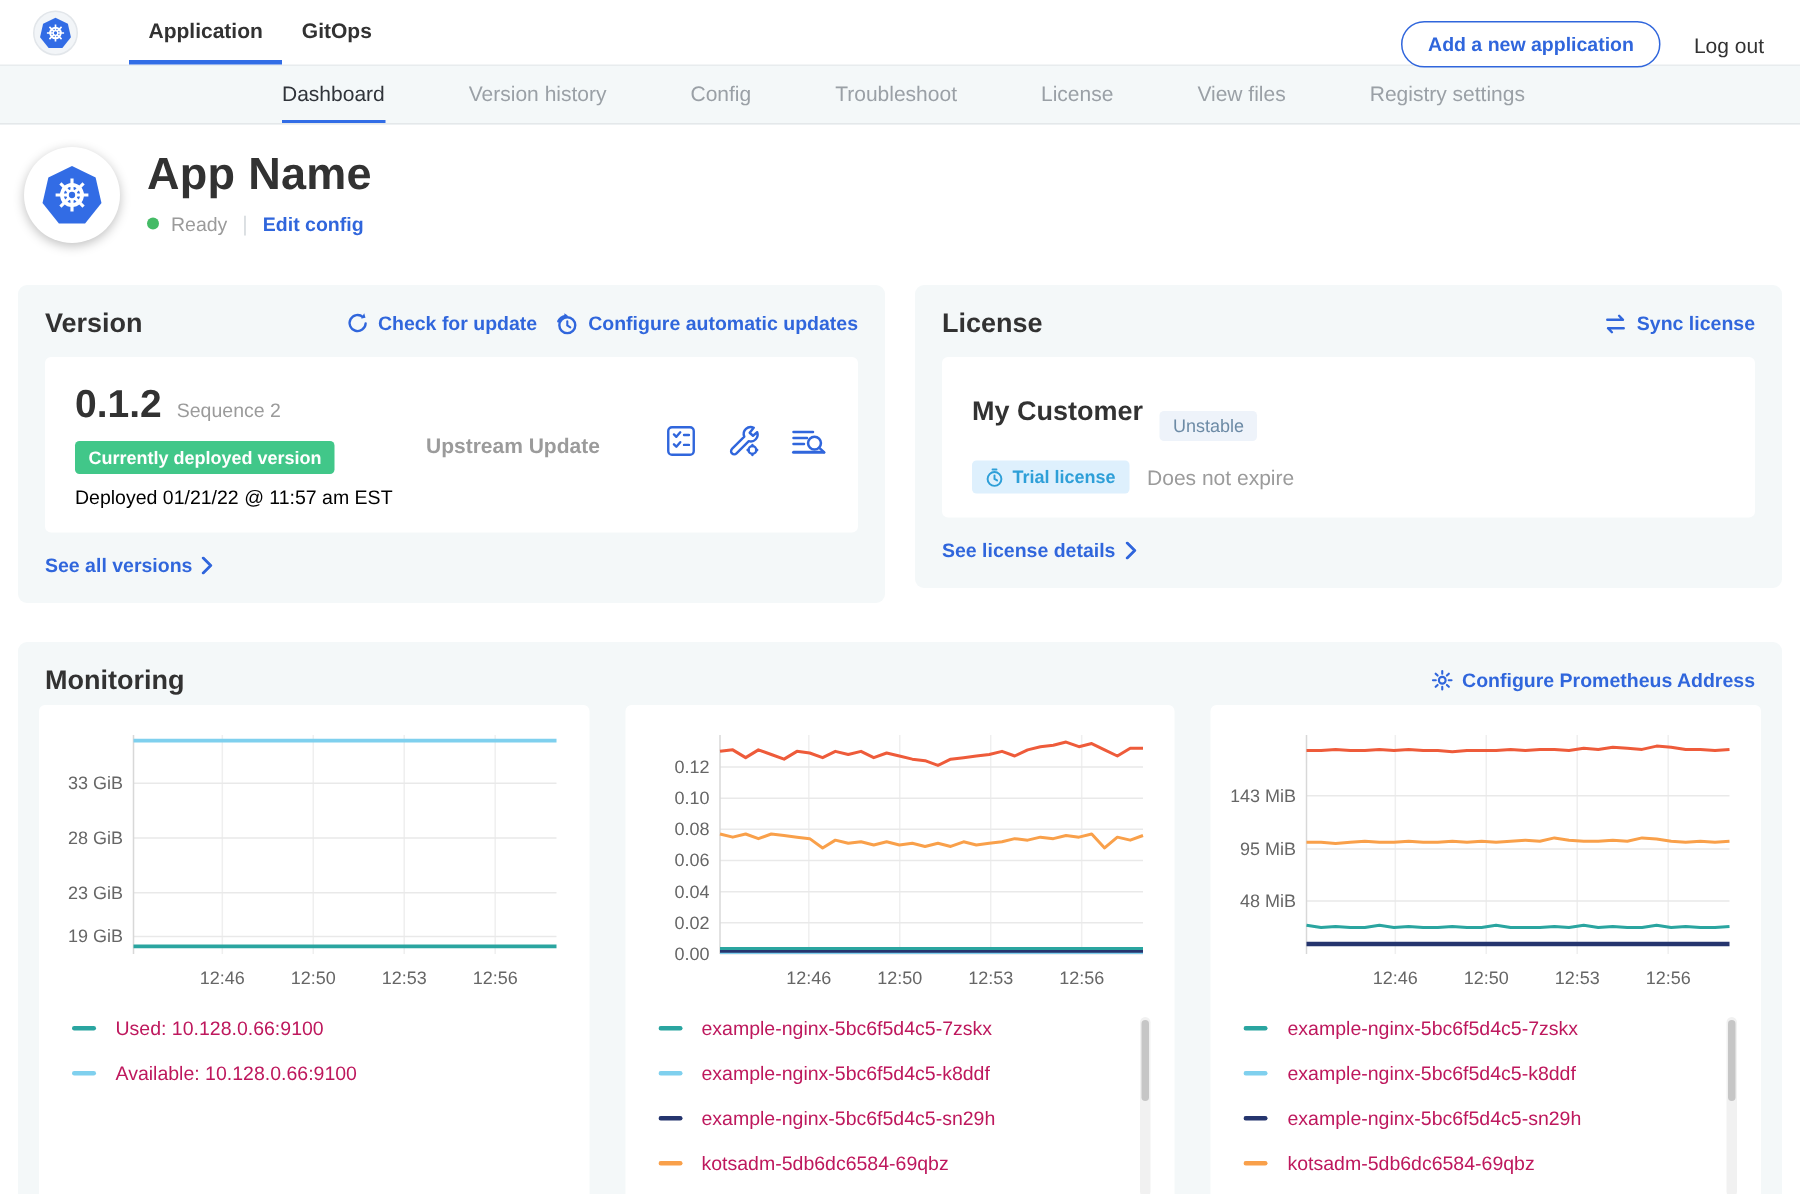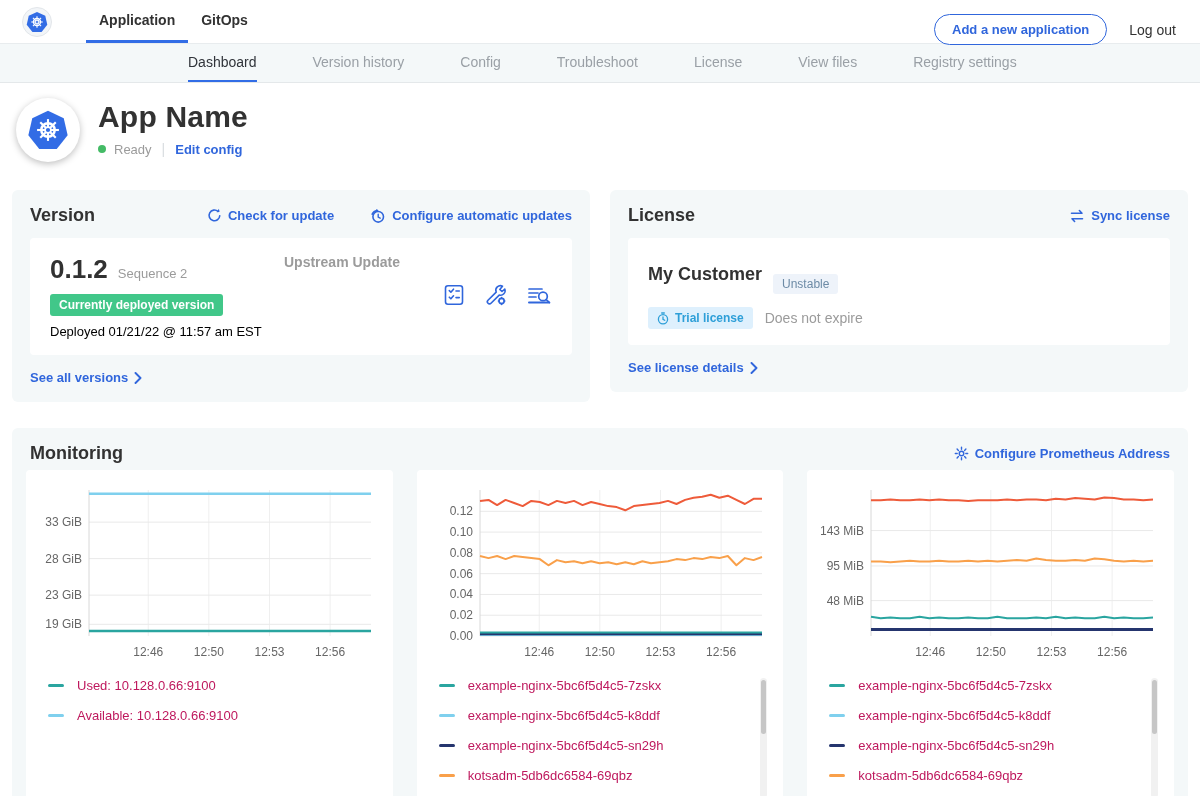--- a/index.html
+++ b/index.html
@@ -28,23 +28,23 @@
   .app-title { font-size:30px; font-weight:700; margin:2px 0 7px; letter-spacing:0.2px; }
   .status-row { display:flex; align-items:center; gap:8px; font-size:13px; color:#9b9b9b; }
   .green-dot { width:8px; height:8px; border-radius:50%; background:#44bb66; }
   .status-divider { color:#d7dcdf; font-size:14px; padding:0 2px; }
   .blue-link { color:#3066dc; font-size:13px; font-weight:700; display:inline-flex; align-items:center; gap:6px; cursor:pointer; }
   
   .cards-row { display:flex; gap:20px; padding:6px 12px 0; align-items:flex-start; }
   .panel { background:#f4f8f9; border-radius:6px; padding:15px 18px 16px; flex:1 1 0; }
   .panel-head { display:flex; align-items:center; margin-bottom:12px; }
   .panel-title { font-size:18px; font-weight:700; }
-  .panel-links { margin-left:auto; display:flex; gap:36px; align-items:center; }
+  .panel-links { margin-left:auto; display:flex; gap:12px; align-items:center; }
   .inner-card { background:#fff; border-radius:4px; padding:16px 20px; }
-  .version-inner { display:flex; }
+  .version-inner { display:flex; align-items:center; }
   .v-left { width:232px; flex:none; }
   .v-number-row { display:flex; align-items:baseline; gap:10px; }
   .v-number { font-size:26px; font-weight:700; }
   .v-seq { font-size:13px; color:#9b9b9b; }
   .deployed-badge { display:inline-block; background:#41c789; color:#fff; font-size:12px; font-weight:700; padding:4px 9px; border-radius:3px; margin:9px 0 8px; }
   .v-date { font-size:13px; color:#000000; }
   .v-source { flex:1; font-size:14px; font-weight:700; color:#9b9b9b; padding-left:2px; }
   .v-icons { display:flex; gap:18px; align-items:center; }
   .see-link { margin-top:13px; }
   .lic-name-row { display:flex; align-items:center; gap:11px; }

